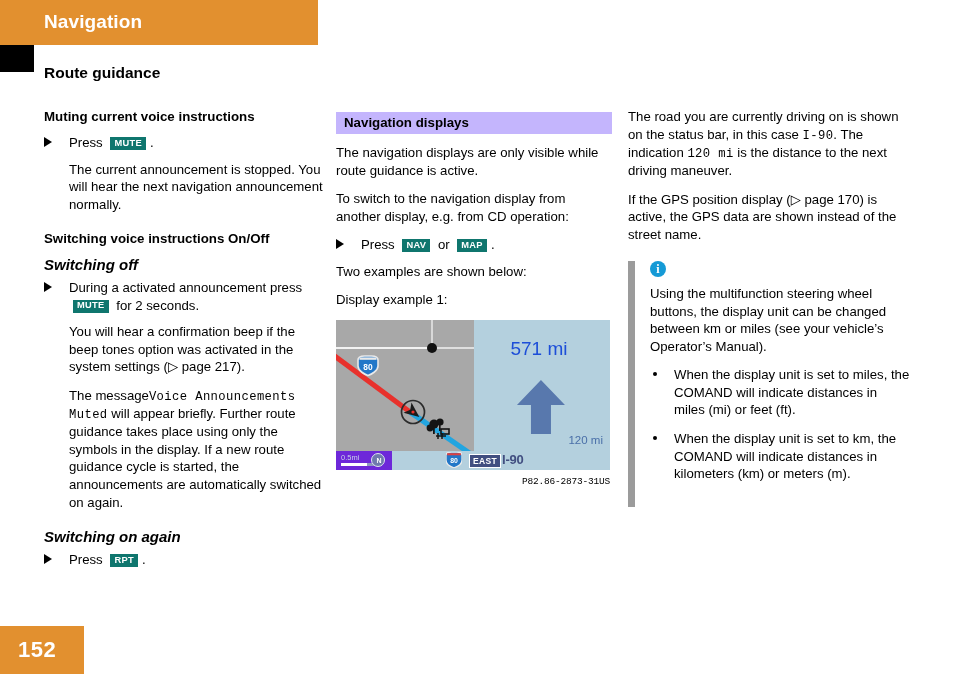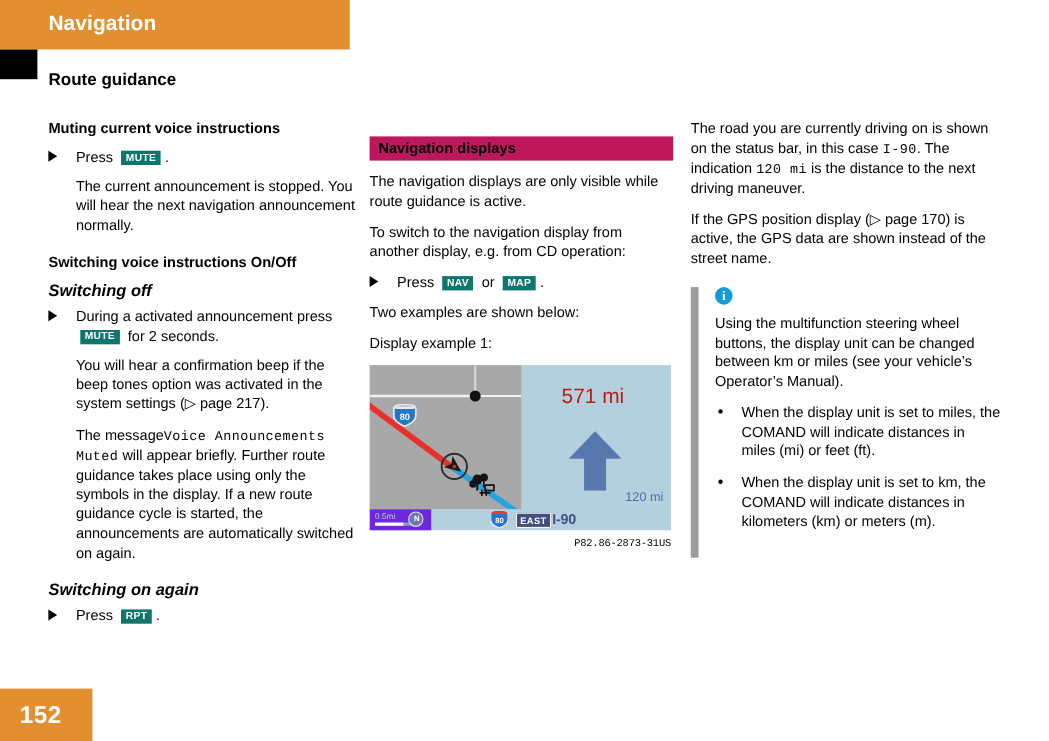--- a/index.html
+++ b/index.html
@@ -85,24 +85,24 @@
     margin: 0 4px;
   }
   
   .mono {
     font-family: "Liberation Mono", monospace;
     font-size: 12.2px;
     letter-spacing: 0.4px;
   }
   
   .sec-head {
-    background: #be185d;
+    background: #c4b5fd;
     font-size: 13.3px; font-weight: bold;
     padding: 3px 0 4px 8px;
-    margin: 16px 0 10px 0;
+    margin: 4px 0 10px 0;
   }
   
   #note-box {
     position: relative;
     margin-top: 18px;
     padding-left: 22px;
     min-height: 246px;
   }
   #note-rule {
     position: absolute; left: 0; top: 0;
@@ -145,21 +145,21 @@
     overflow: hidden;
   }
   #guide-pane {
     position: absolute; left: 138px; top: 0;
     width: 136px; height: 131px;
     background: #b4d0de;
   }
   #dist-total {
     position: absolute; left: 0; right: 6px; top: 18px;
     text-align: center;
-    font-size: 19px; color: #b91c1c;
+    font-size: 19px; color: #1d4ed8;
     font-family: "Liberation Sans", sans-serif;
   }
   #arrow-up {
     position: absolute; left: 50%; top: 58px;
     transform: translateX(-52%);
   }
   #dist-next {
     position: absolute; right: 7px; bottom: 5px;
     font-size: 11.5px; color: #4a6fa8;
   }

